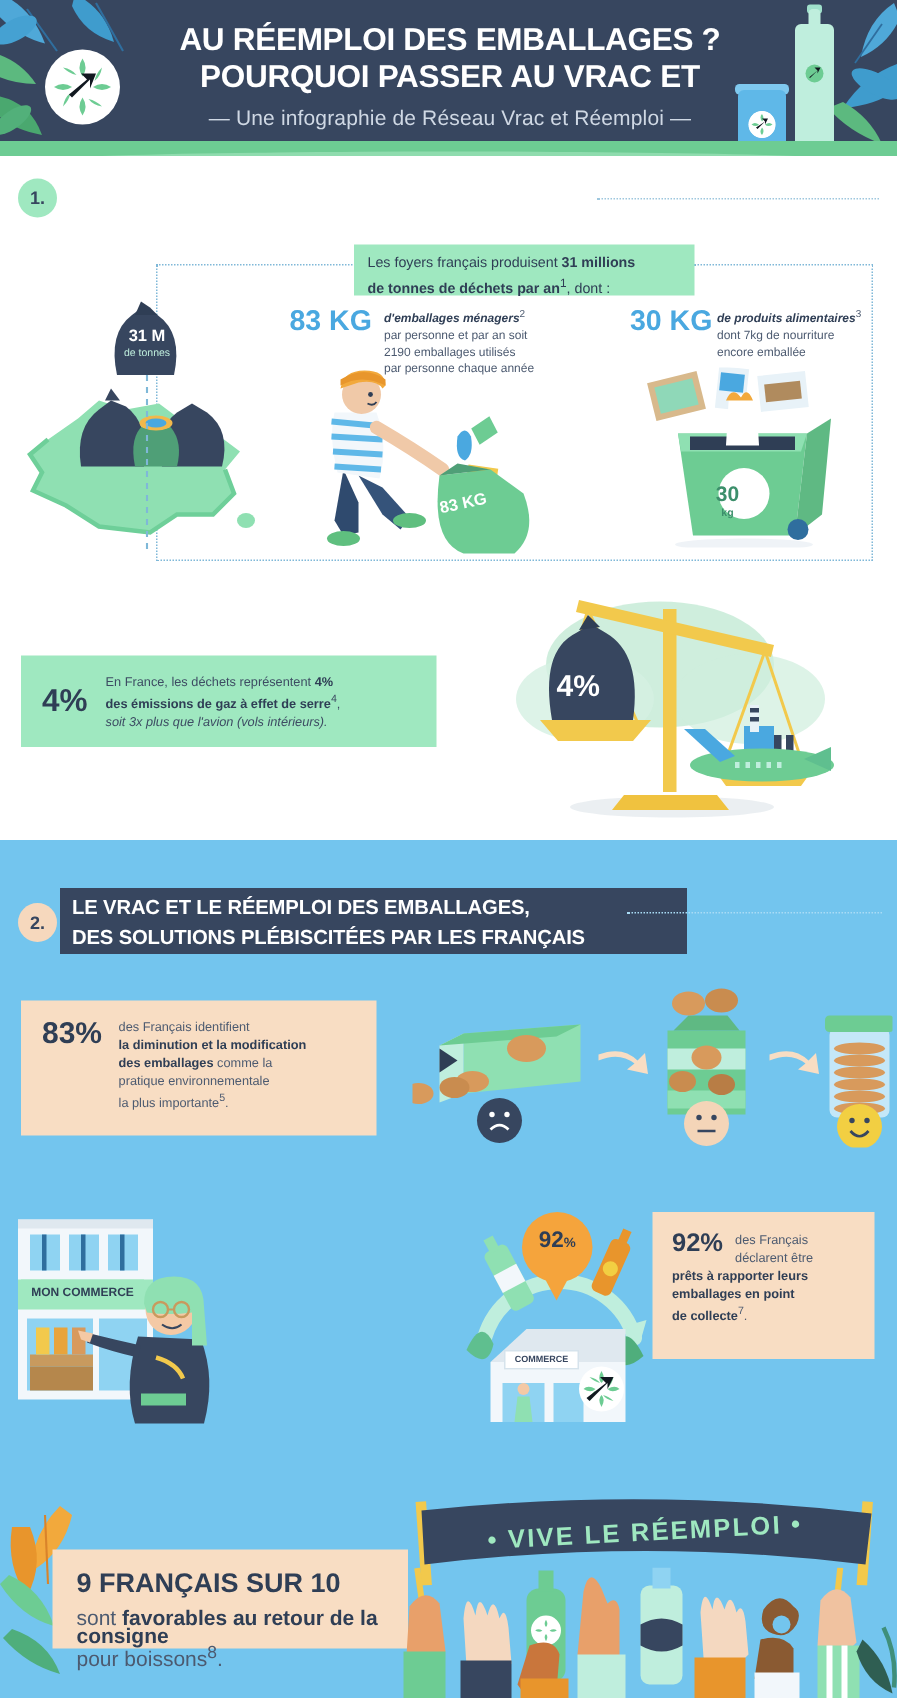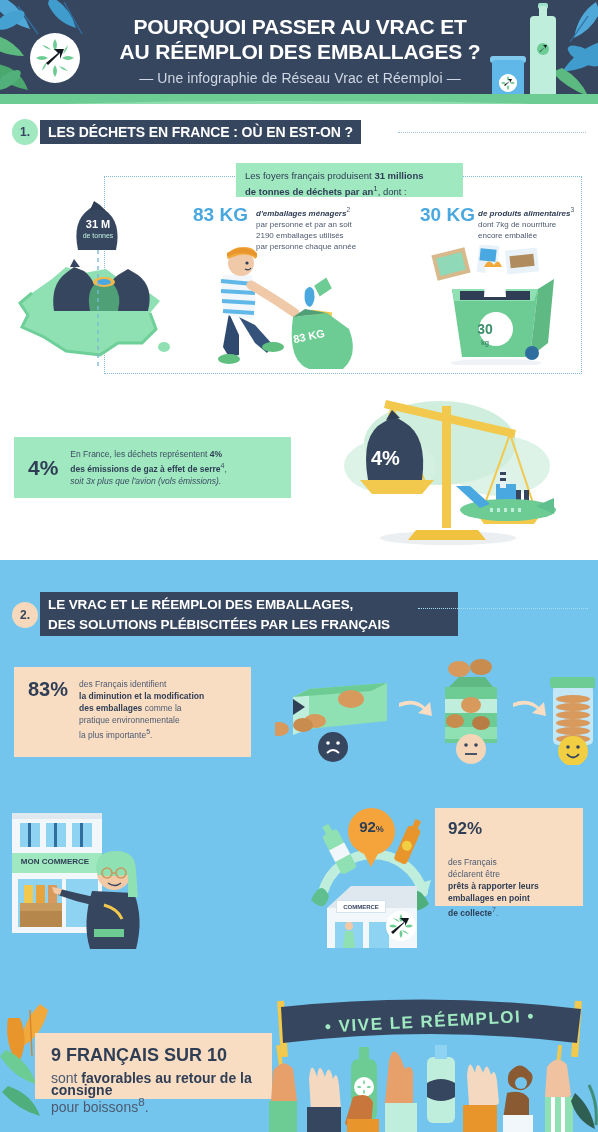--- a/index.html
+++ b/index.html
@@ -162,21 +162,21 @@
   .card83 .txt { font-size:8.5px; line-height:12px; color:#4c5a70; overflow:hidden;}
   .card83 .txt b { font-weight:bold; color:#2f3e55; }
 
   .card23 { left:145px; top:807px; width:150px; height:105px; padding:13px 14px; }
   .card23 .big { font-weight:bold; font-size:17px; color:#2f3e55; margin-bottom:7px;}
   .card23 .txt { font-size:8.5px; line-height:12px; color:#4c5a70;}
   .card23 .txt b{font-weight:bold;color:#2f3e55;}
 
   .card92 { left:435px; top:808px; width:148px; height:98px; padding:12px 13px; }
   .card92 .big { font-weight:bold; font-size:17px; color:#2f3e55; float:left; margin-right:8px; line-height:18px;}
-  .card92 .txt { font-size:8.5px; line-height:12px; color:#4c5a70;margin-top:36px;}
+  .card92 .txt { font-size:8.5px; line-height:12px; color:#4c5a70;}
   .card92 .txt b{font-weight:bold;color:#2f3e55;}
 
   .card9f { left:35px; top:1033px; width:237px; height:66px; padding:12px 16px; }
   .card9f .big { font-weight:bold; font-size:18px; color:#2f3e55; margin-bottom:6px;}
   .card9f .txt { font-size:14px; line-height:12px; color:#4c5a70;}
   .card9f .txt b{font-weight:bold;color:#2f3e55;}
 
   
   .cookie-row { position:absolute; left:275px; top:655px; width:320px; height:110px; }
 
@@ -255,22 +255,22 @@
           <path d="M12 12 q6 1 9 5 q-5 -1 -9 -5Z"></path>
           <path d="M38 38 q-6 -1 -9 -5 q5 1 9 5Z"></path>
           <path d="M38 12 q-1 6 -5 9 q1 -5 5 -9Z"></path>
           <path d="M12 38 q1 -6 5 -9 q-1 5 -5 9Z"></path>
         </g>
         <path d="M18 32 L30 20 L30 26 L34 16 L24 16 L28 20 L16 30 Z" fill="#111820"></path>
       </svg>
     </div>
 
     <div class="hdr-title">
+      <div>AU RÉEMPLOI DES EMBALLAGES ?</div>
       <div>POURQUOI PASSER AU VRAC ET</div>
-      <div>AU RÉEMPLOI DES EMBALLAGES ?</div>
     </div>
     <div class="hdr-sub">— Une infographie de Réseau Vrac et Réemploi —</div>
 
     <div class="hdr-bottle-cap"></div>
     <div class="hdr-bottle-neck"></div>
     <div class="hdr-bottle"></div>
     <svg class="hdr-bottle-mark" viewBox="0 0 14 14">
       <g fill="#6dcc93">
           <circle cx="7" cy="7" r="6"></circle>
         </g>
@@ -287,21 +287,20 @@
           <path d="M16 9 q-3 2 -5 0 q3 -2 5 0Z"></path>
       </g>
       <path d="M6 12 L11 7 L11 9 L13 5 L9 5 L11 7 L5 11Z" fill="#111820"></path>
     </svg>
     <div class="hdr-green-strip"></div>
   </div>
 
   <div class="sec1"></div>
 
   <div class="sec-badge sec1-badge">1.</div>
-  <div class="sec1-bar">LES DÉCHETS EN FRANCE : OÙ EN EST-ON ?</div>
   <div class="dotline-h" style="left:398px; top:132px; width:188px;"></div>
 
   <div class="dotbox"></div>
   <div class="dotbox-top-l"></div>
   <div class="dotbox-top-r"></div>
 
   <div class="callout-green">
     <span>Les foyers français produisent </span><b>31 millions</b><br>
     <b>de tonnes de déchets par an</b><sup>1</sup><span>, dont :</span>
   </div>
@@ -398,21 +397,21 @@
   <div class="bin30-label">
     <span>30</span>
     <small>kg</small>
   </div>
 
   <div class="card4">
     <div class="big">4%</div>
     <div class="txt">
       <span>En France, les déchets représentent </span><b>4%</b><br>
       <b>des émissions de gaz à effet de serre</b><sup>4</sup>,<br>
-      <i>soit 3x plus que l'avion (vols émissions).</i>
+      <i>soit 3x plus que l'avion (vols intérieurs).</i>
     </div>
   </div>
 
   <svg class="scale-area" viewBox="0 0 235 165">
     <ellipse cx="110" cy="55" rx="76" ry="42" fill="#bfe8d2" opacity=".75"></ellipse>
     <ellipse cx="60" cy="78" rx="46" ry="28" fill="#d5f0e2" opacity=".8"></ellipse>
     <ellipse cx="170" cy="78" rx="50" ry="30" fill="#cfeedd" opacity=".7"></ellipse>
     <ellipse cx="118" cy="150" rx="68" ry="7" fill="#e6ebef" opacity=".8"></ellipse>
 
     <rect x="112" y="18" width="9" height="122" fill="#f2c94c"></rect>

